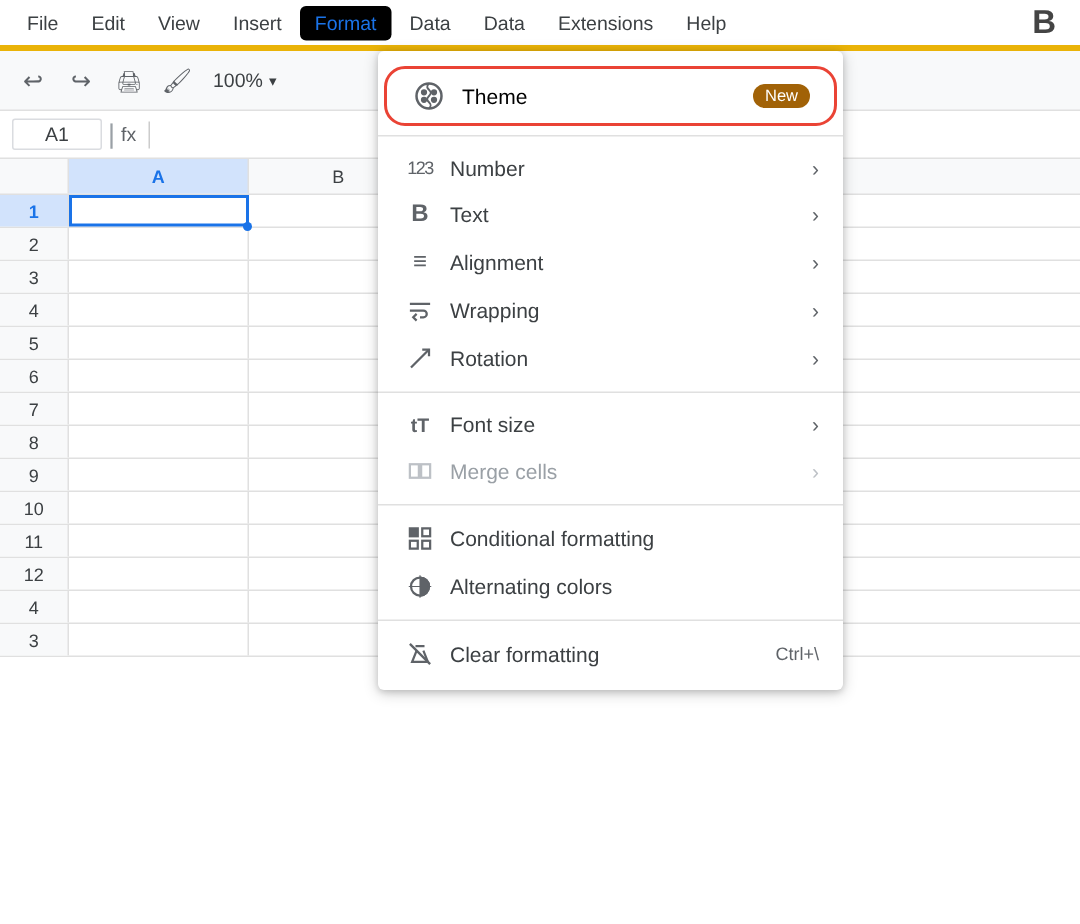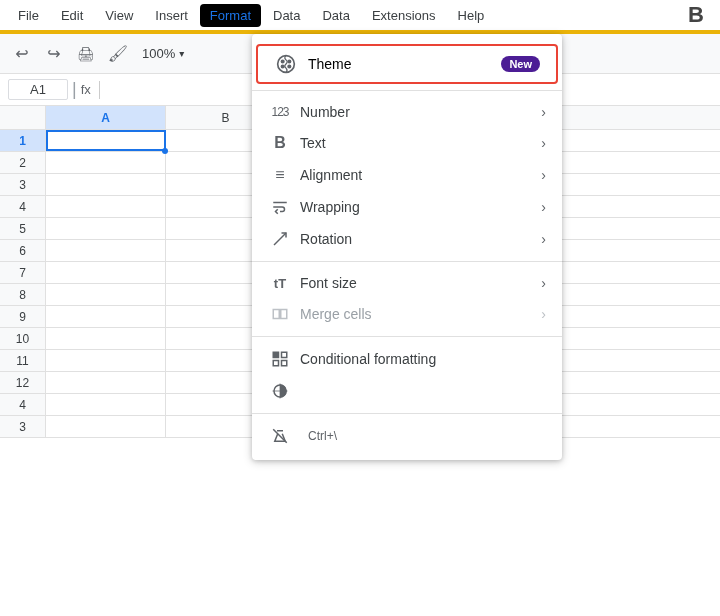--- a/index.html
+++ b/index.html
@@ -190,21 +190,21 @@
       z-index: 20;
     }
 
     
     .theme-item {
       display: flex;
       align-items: center;
       padding: 8px 16px;
       cursor: pointer;
       border: 2.5px solid #ea4335;
-      border-radius: 4px;
+      border-radius: 14px;
       margin: 2px 4px;
       position: relative;
     }
 
     .menu-section-divider {
       height: 1px;
       background: #e0e0e0;
       margin: 6px 0;
     }
     .menu-entry {
@@ -236,24 +236,24 @@
       font-size: 14px;
     }
     .menu-entry.disabled .menu-arrow { color: #bdc1c6; }
     .menu-shortcut {
       font-size: 12px;
       color: #5f6368;
       margin-left: 8px;
     }
 
     .new-badge {
-      background: #4c1d95;
+      background: #a16207;
       color: #fff;
       font-size: 11px;
-      font-weight: 700;
+      font-weight: 400;
       padding: 2px 8px;
       border-radius: 12px;
       margin-left: auto;
     }
 
     .theme-icon-svg {
       width: 20px;
       height: 20px;
       margin-right: 10px;
       color: #5f6368;
@@ -484,29 +484,31 @@
     </div>
 
     <div class="menu-entry">
       <span class="menu-icon">
         <svg width="18" height="18" viewBox="0 0 24 24" fill="none" stroke="#5f6368" stroke-width="2">
           <path d="M12 2 L12 22 M2 12 L22 12" stroke="#5f6368" stroke-width="1"></path>
           <circle cx="12" cy="12" r="8" stroke="#5f6368" stroke-width="2"></circle>
           <path d="M12 4 A8 8 0 0 1 20 12 A8 8 0 0 1 12 20" fill="#5f6368"></path>
         </svg>
       </span>
+      <span class="menu-label">Alternating colors</span>
     </div>
 
     <div class="menu-section-divider"></div>
 
     <div class="menu-entry">
       <span class="menu-icon">
         <svg width="18" height="18" viewBox="0 0 24 24" fill="none" stroke="#5f6368" stroke-width="2">
           <line x1="3" y1="3" x2="21" y2="21"></line>
           <path d="M9 9L5 19h14l-4-10"></path>
           <line x1="8" y1="5" x2="16" y2="5"></line>
         </svg>
       </span>
+      <span class="menu-label">Clear formatting</span>
       <span class="menu-shortcut">Ctrl+\</span>
     </div>
 
   </div>
 </div>
 
 </body></html>

